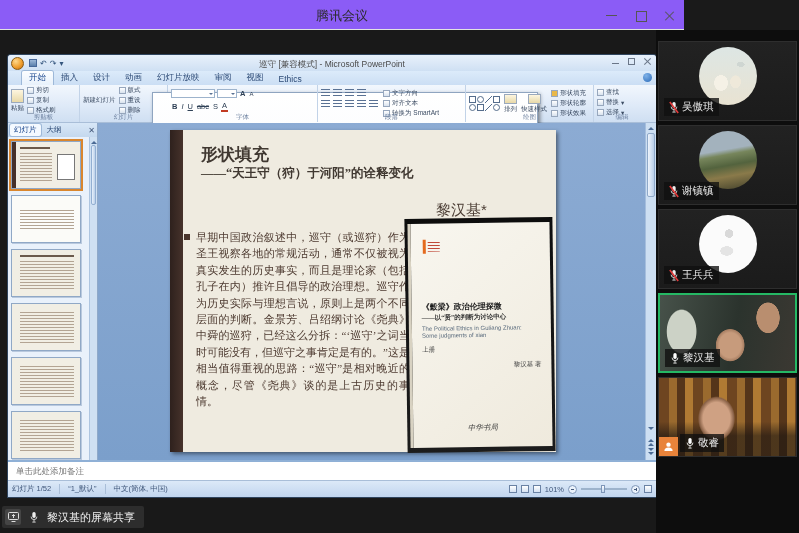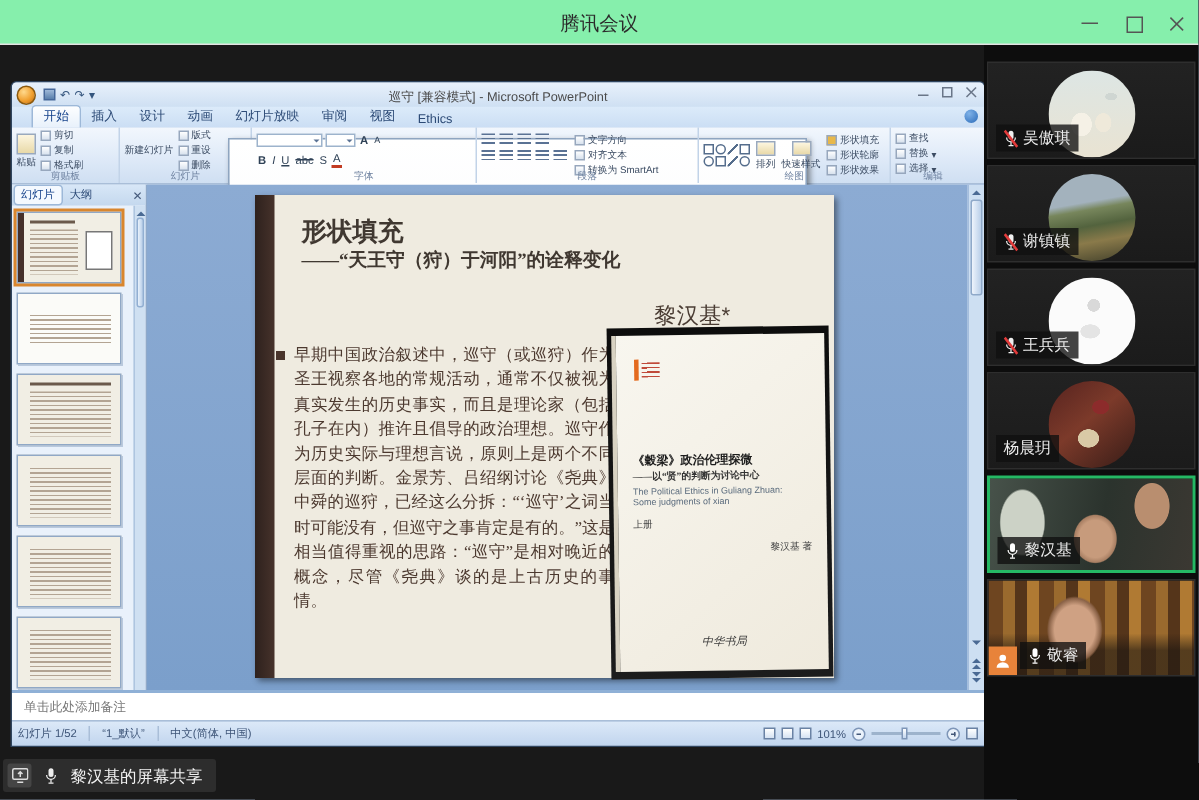--- a/index.html
+++ b/index.html
@@ -1,20 +1,20 @@
 <!DOCTYPE html>
 <html><head>
 <meta charset="utf-8">
 <style>
   * { margin:0; padding:0; box-sizing:border-box; }
   body { background:#000; font-family:"Liberation Sans", sans-serif; }
   .root { position:relative; width:799px; height:533px; background:#1a1a1a; overflow:hidden; }
 
   
-  .titlebar { position:absolute; top:0; left:0; width:799px; height:30px; background:#86efac; border-bottom:1px solid #e3e3e3; }
+  .titlebar { position:absolute; top:0; left:0; width:684px; height:30px; background:#8b5cf6; border-bottom:1px solid #e3e3e3; }
   .titlebar .wtitle { position:absolute; left:0; right:0; top:7px; text-align:center; font-size:13px; color:#2b2b2b; }
   .wcontrols { position:absolute; right:8px; top:0; height:30px; display:flex; align-items:center; gap:16px; }
   .wc { width:13px; height:13px; position:relative; cursor:pointer; }
   .wc-min::after { content:""; position:absolute; left:1px; right:1px; top:6px; border-top:1.5px solid #555; }
   .wc-max::after { content:""; position:absolute; left:2px; top:2px; width:9px; height:9px; border:1.5px solid #555; }
   .wc-close::before, .wc-close::after { content:""; position:absolute; left:6px; top:1px; height:12px; border-left:1.5px solid #555; }
   .wc-close::before { transform:rotate(45deg); } .wc-close::after { transform:rotate(-45deg); }
 
   .stage { position:absolute; top:30px; left:0; width:799px; height:503px; background:#191919; }
 
@@ -116,21 +116,21 @@
   .zbtn::after { content:""; position:absolute; left:2px; right:2px; top:3.5px; border-top:1px solid #44597a; }
   .zbtn.plus::before { content:""; position:absolute; top:2px; bottom:2px; left:3.5px; border-left:1px solid #44597a; }
 
   
   .share-banner { position:absolute; left:2px; top:476px; display:flex; align-items:center; gap:5px; background:#2d2d2d; padding:3px 9px 3px 3px; border-radius:2px; }
   .sb-ic { width:16px; height:16px; background:#454545; border-radius:2px; display:flex; align-items:center; justify-content:center; }
   .share-banner span { font-size:11px; color:#f2f2f2; }
 
   
   .sidebar { position:absolute; right:0; top:0; width:143px; height:503px; background:#0d0d0d; padding:11px 2px 0; }
-  .tile { position:relative; width:139px; height:65px; margin:0 0 4px 0; background:linear-gradient(#222,#1b1b1b); border:1px solid #2e2e2e; overflow:hidden;font-family:Liberation Serif, serif; }
+  .tile { position:relative; width:139px; height:80px; margin:0 0 4px 0; background:linear-gradient(#222,#1b1b1b); border:1px solid #2e2e2e; overflow:hidden;font-family:Liberation Serif, serif; }
   .tile.speaking { border:2px solid #25b864; }
   .avatar { position:absolute; left:50%; top:5px; transform:translateX(-50%); width:58px; height:58px; border-radius:50%; }
   .badge { position:absolute; left:5px; bottom:4px; display:flex; align-items:center; gap:3px; background:rgba(15,15,15,.78); padding:2px 5px; }
   .badge span { font-size:10.5px; color:#ececec; white-space:nowrap; }
   .host-badge { position:absolute; left:0; bottom:0; width:19px; height:19px; background:#e8833a; display:flex; align-items:center; justify-content:center; }
   .tile .badge.shift { left:21px; }
   .av-rabbit { background:radial-gradient(14px 16px at 38% 62%, #f5f1e6 0 48%, transparent 50%), radial-gradient(11px 13px at 63% 60%, #efe9da 0 48%, transparent 50%), radial-gradient(8px 5px at 72% 30%, #cfd6d2 0 48%, transparent 50%), linear-gradient(#dde6e4,#e9e3d2); }
   .av-mountain { background:linear-gradient(170deg,#a3b2bd 0 34%,#77865c 42%,#53633e 58%,#8a7a4a 74%,#41402b); }
   .av-sketch { background:radial-gradient(9px 9px at 52% 32%, #d9d9d9 0 46%, transparent 48%), radial-gradient(14px 10px at 48% 62%, #e4e4e4 0 46%, transparent 48%), #fbfbfb; }
   .av-dog { background:radial-gradient(15px 13px at 46% 66%, #d9c9a6 0 46%, transparent 48%), radial-gradient(12px 10px at 60% 30%, #8c2b2b 0 46%, transparent 48%), linear-gradient(140deg,#56231f,#7c3a2a 45%,#371c17); }
@@ -511,26 +511,20 @@
               <rect x="4" y="1" width="4" height="7" rx="2" fill="#eee"></rect>
               <path d="M2.5 6.5a3.5 3.5 0 0 0 7 0" stroke="#eee" fill="none"></path>
               <line x1="6" y1="10.2" x2="6" y2="12.6" stroke="#eee"></line>
               <line x1="4" y1="13" x2="8" y2="13" stroke="#eee"></line>
               <line x1="1" y1="1" x2="11" y2="14" stroke="#e23b3b" stroke-width="2"></line>
             </svg>
           <span>王兵兵</span>
         </div>
       </div>
 
-      <div class="tile">
-        <div class="avatar av-dog"></div>
-        <div class="badge">
-          <span>杨晨玥</span>
-        </div>
-      </div>
 
       <div class="tile speaking vid-li">
         <div class="badge">
           <svg width="10" height="13" viewBox="0 0 12 15">
               <rect x="4" y="1" width="4" height="7" rx="2" fill="#fff"></rect>
               <path d="M2.5 6.5a3.5 3.5 0 0 0 7 0" stroke="#fff" fill="none"></path>
               <line x1="6" y1="10.2" x2="6" y2="12.6" stroke="#fff"></line>
               <line x1="4" y1="13" x2="8" y2="13" stroke="#fff"></line>
             </svg>
           <span>黎汉基</span>

